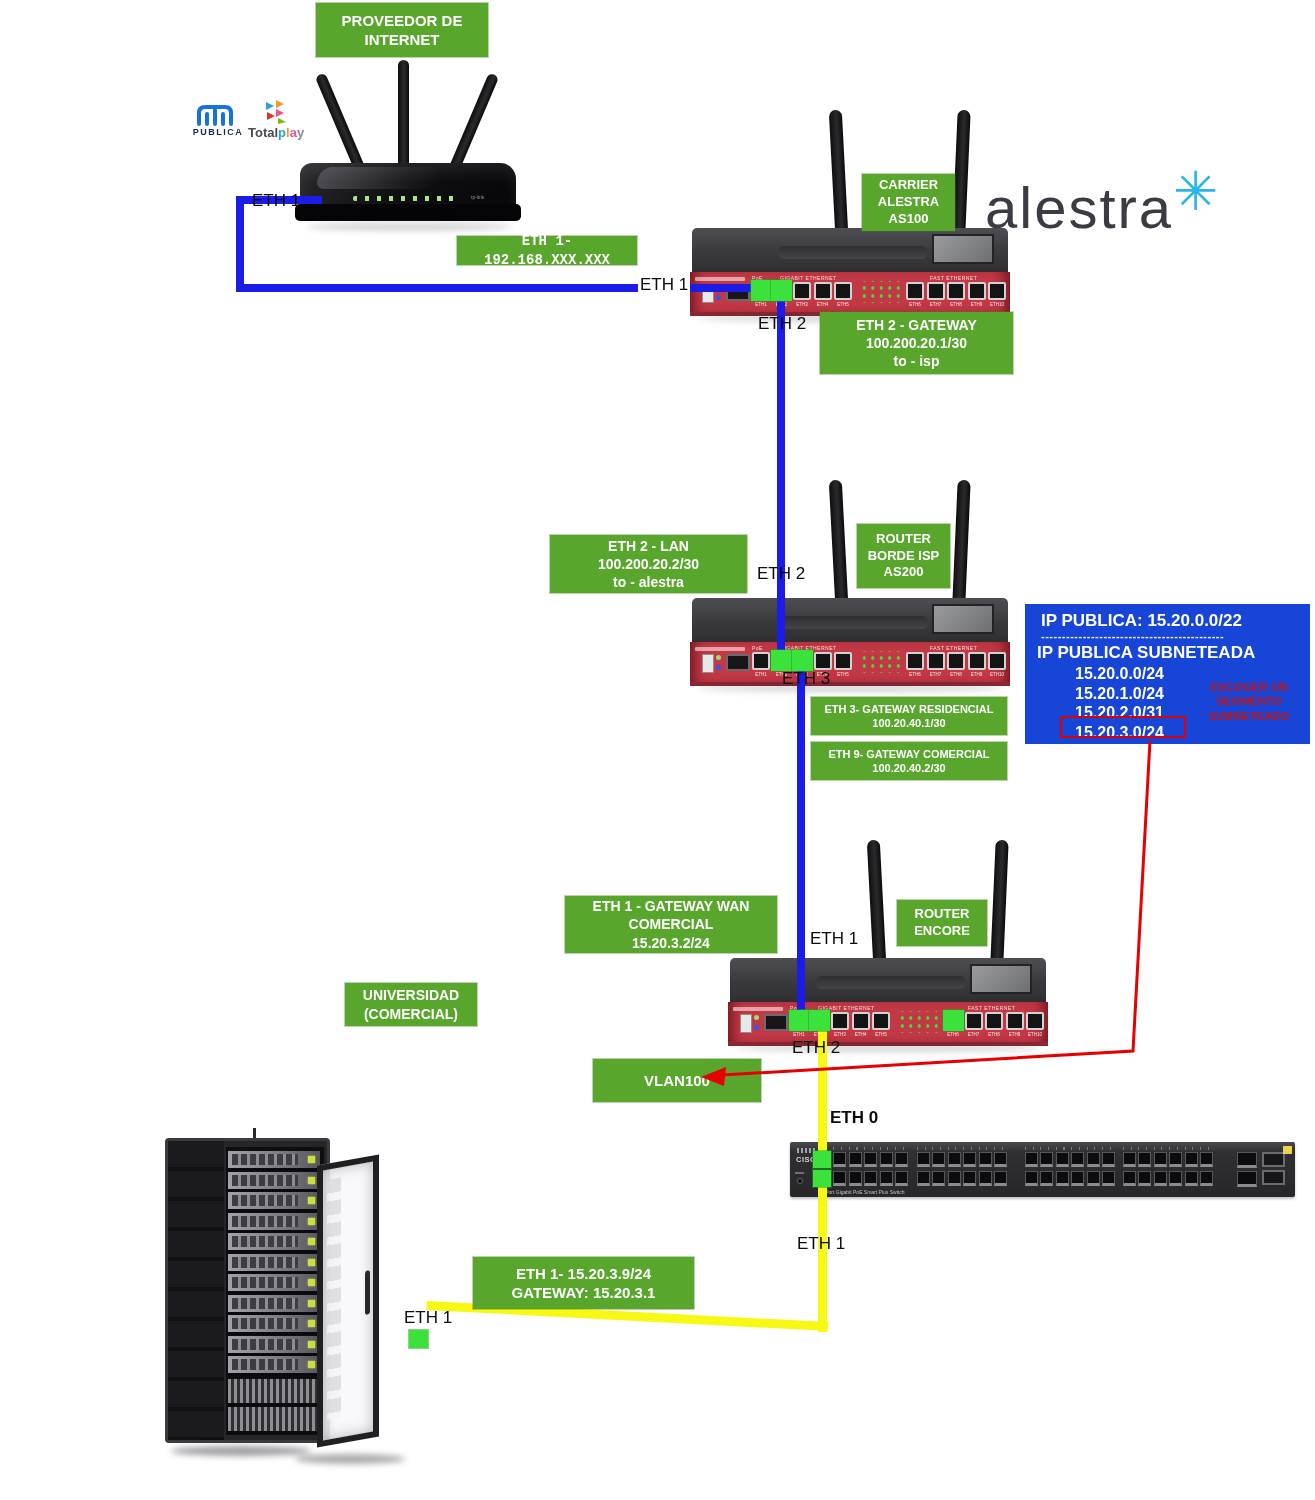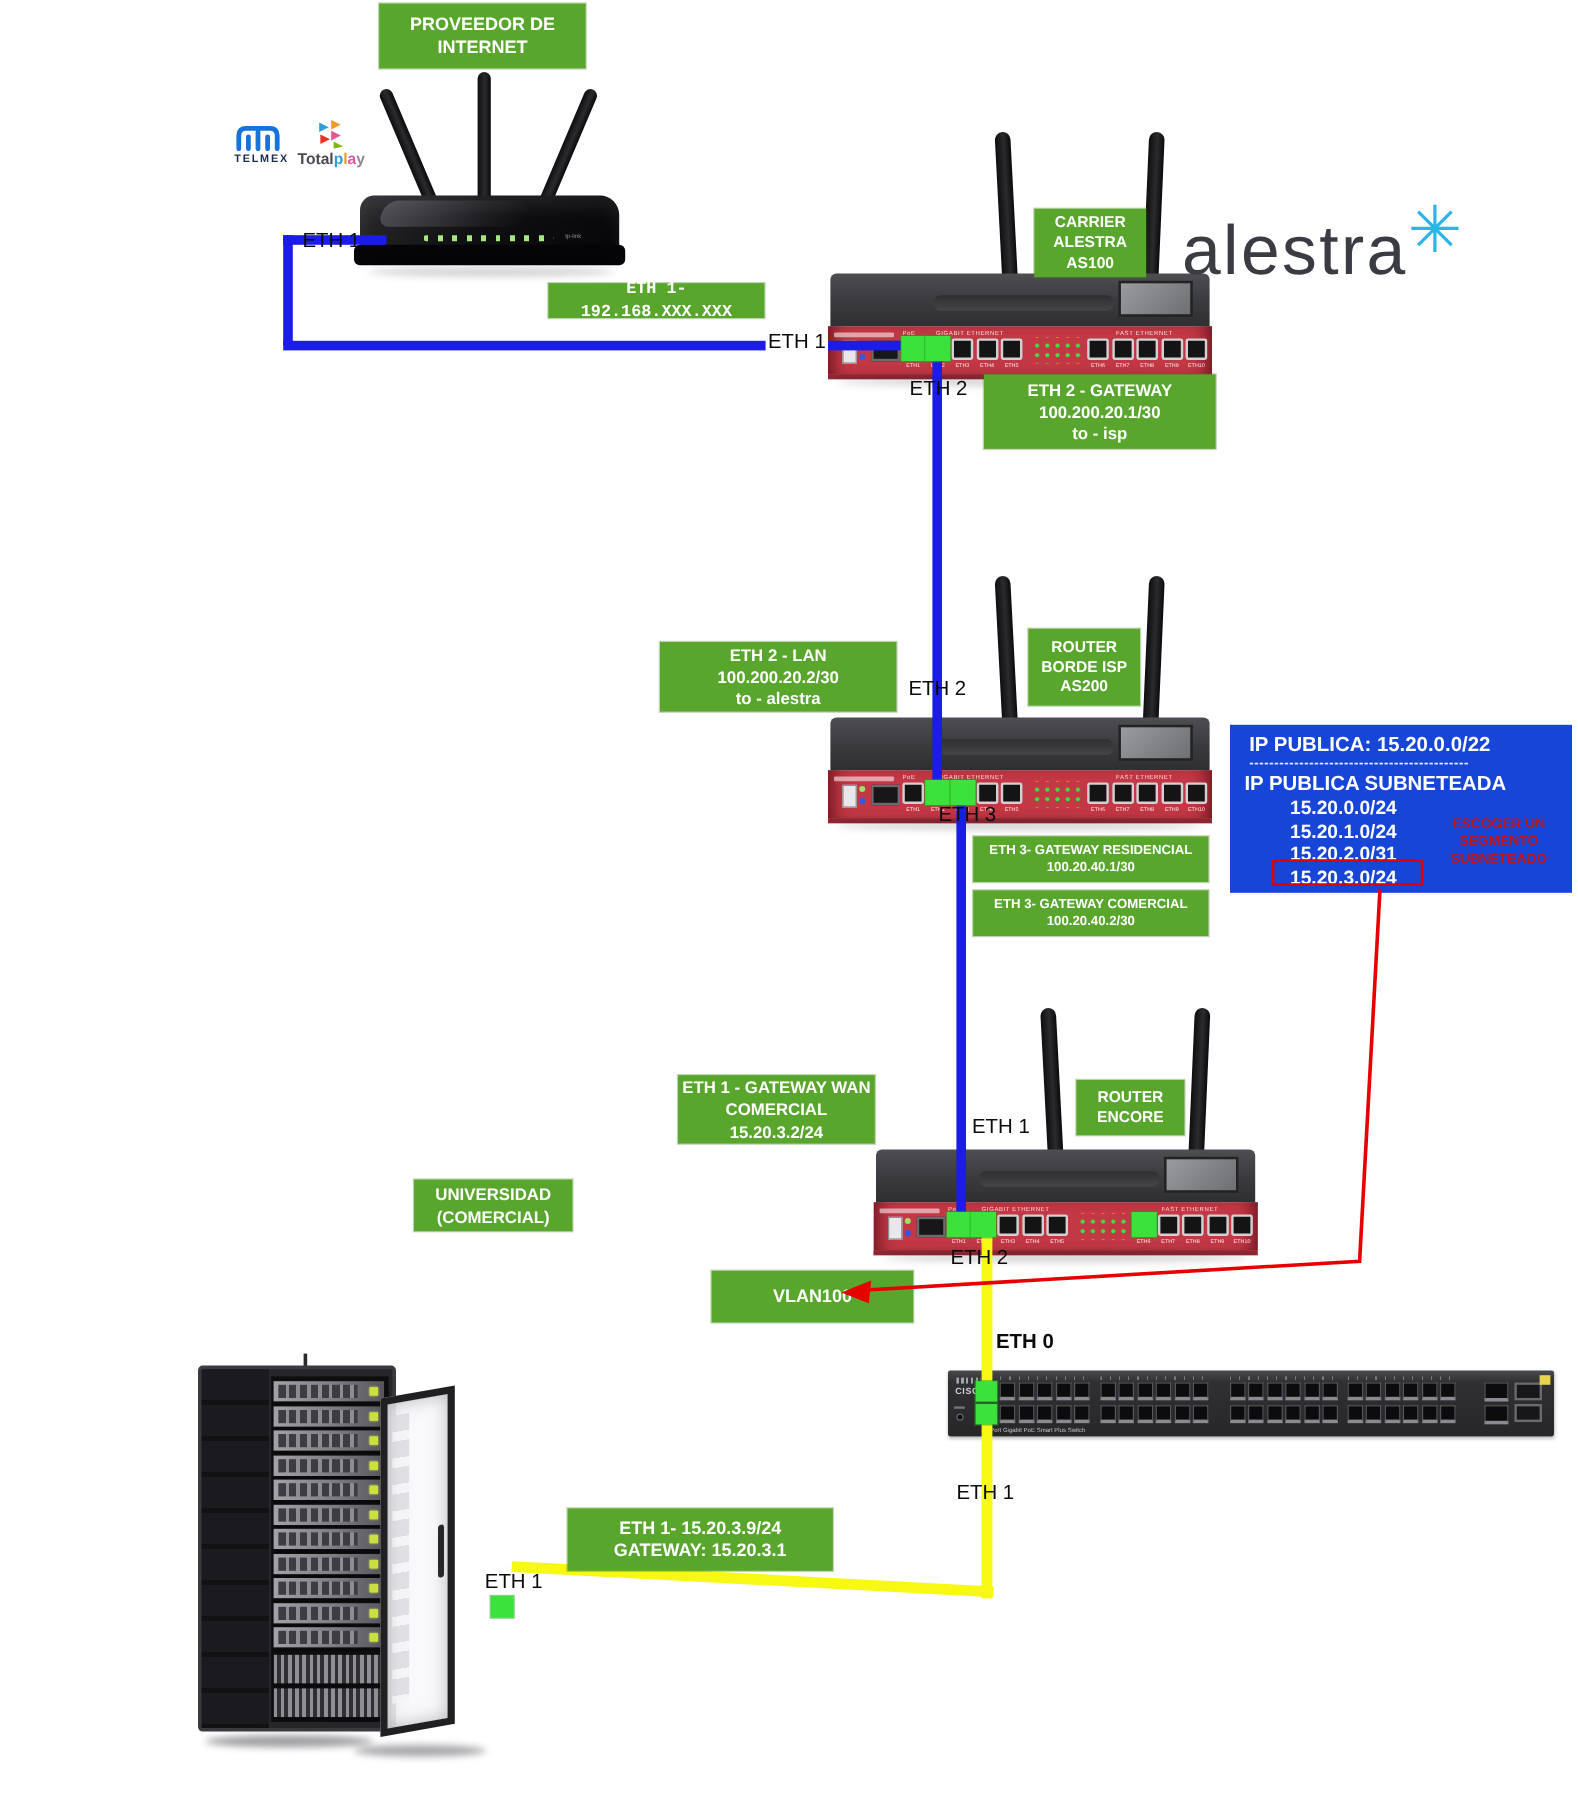--- a/index.html
+++ b/index.html
@@ -335,21 +335,21 @@
       <div class="hl" style="left: 813px; top: 1170px; width: 18px; height: 17px;"></div>
       <div class="hl" style="left: 409px; top: 1330px; width: 19px; height: 18px;"></div>
     </div>
 
   <div class="layer" id="labels">
 
     <div class="abs" style="left:183px;top:104px;width:70px;height:40px;">
       <svg width="40" height="22" style="margin-left:12px">
         <path d="M4 20 V9 Q4 3 10 3 H30 Q36 3 36 9 V20 M12 20 V10 M20 20 V6 M28 20 V10" fill="none" stroke="#1673dc" stroke-width="4" stroke-linecap="round"></path>
       </svg>
-      <div style="font-size:9px;font-weight:bold;color:#1b2a4a;letter-spacing:1.5px;margin-top:1px;text-align:center;">TELMEX</div>
+      <div style="font-size:9px;font-weight:bold;color:#1b2a4a;letter-spacing:1.5px;margin-top:1px;text-align:center;">PUBLICA</div>
     </div>
 
     <div class="abs" style="left:248px;top:100px;width:70px;height:44px;">
       <svg width="26" height="24" style="margin-left:16px">
         <polygon points="2,2 10,6 2,10" fill="#2f9fd8"></polygon>
         <polygon points="12,0 20,4 12,8" fill="#f2992e"></polygon>
         <polygon points="12,9 20,13 12,17" fill="#e5559a"></polygon>
         <polygon points="3,12 11,16 3,20" fill="#e6332a"></polygon>
         <polygon points="14,18 22,22 14,24" fill="#7fba00"></polygon>
       </svg>
@@ -385,23 +385,23 @@
 100.200.20.1/30
 to - isp</div>
       <div class="glabel" style="left: 550px; top: 535px; width: 197px; height: 58px; font-size: 14px;">ETH 2 - LAN
 100.200.20.2/30
 to - alestra</div>
       <div class="glabel" style="left: 857px; top: 524px; width: 93px; height: 64px; font-size: 13px;">ROUTER
 BORDE ISP
 AS200</div>
       <div class="glabel" style="left: 811px; top: 697px; width: 196px; height: 38px; font-size: 11px;">ETH 3- GATEWAY RESIDENCIAL
 100.20.40.1/30</div>
-      <div class="glabel" style="left: 811px; top: 742px; width: 196px; height: 38px; font-size: 11px;">ETH 3- GATEWAY COMERCIAL
+      <div class="glabel" style="left: 811px; top: 742px; width: 196px; height: 38px; font-size: 11px;">ETH 9- GATEWAY COMERCIAL
 100.20.40.2/30</div>
-      <div class="glabel" style="left: 565px; top: 896px; width: 164px; height: 57px; font-size: 14px;">ETH 1 - GATEWAY WAN
+      <div class="glabel" style="left: 565px; top: 896px; width: 212px; height: 57px; font-size: 14px;">ETH 1 - GATEWAY WAN
 COMERCIAL
 15.20.3.2/24</div>
       <div class="glabel" style="left: 897px; top: 900px; width: 90px; height: 46px; font-size: 13px;">ROUTER
 ENCORE</div>
       <div class="glabel" style="left: 345px; top: 983px; width: 132px; height: 43px; font-size: 14px;">UNIVERSIDAD
 (COMERCIAL)</div>
       <div class="glabel" style="left: 593px; top: 1059px; width: 168px; height: 43px; font-size: 15px;">VLAN100</div>
       <div class="glabel" style="left: 473px; top: 1257px; width: 221px; height: 52px; font-size: 15px;">ETH 1- 15.20.3.9/24
 GATEWAY: 15.20.3.1</div>
       <div class="elabel" style="left: 252px; top: 191px;">ETH 1</div>

